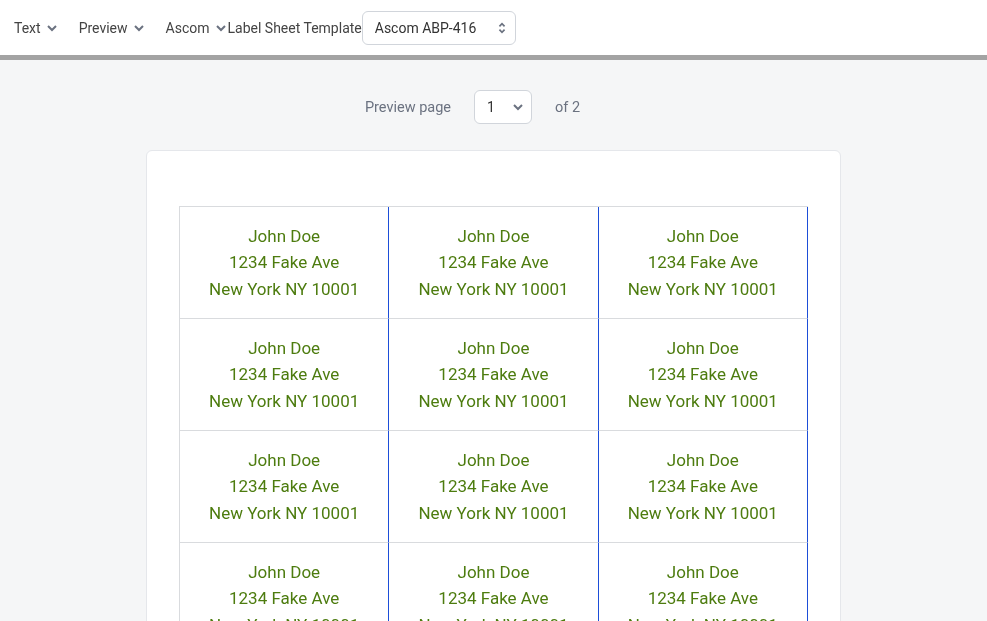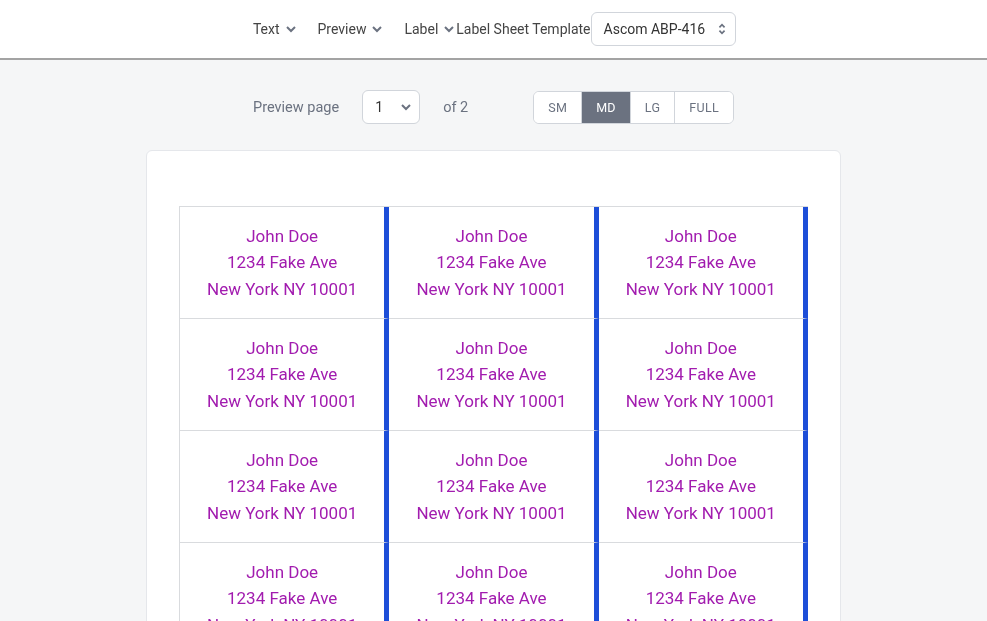--- a/index.html
+++ b/index.html
@@ -10,25 +10,25 @@
     body {
       font-family: -apple-system, BlinkMacSystemFont, "Segoe UI", Roboto, "Helvetica Neue", Arial, sans-serif;
       background: #f5f6f7;
       color: #333;
       width: 987px;
       height: 621px;
       overflow: hidden;
     }
     .toolbar {
       background: #fff;
-      border-bottom: 2px solid #a3a3a3;
+      border-bottom: 5px solid #a3a3a3;
       height: 60px;
       display: flex;
       align-items: center;
-      justify-content: center;
+      justify-content: flex-start;
       padding: 0 12px;
     }
     .toolbar-left {
       display: flex;
       align-items: center;
       gap: 18px;
     }
     .toolbar-right {
       display: flex;
       align-items: center;
@@ -57,21 +57,21 @@
       fill: none;
     }
     .template-label {
       font-size: 14px;
       color: #444;
     }
     .template-select {
       border: 1px solid #d1d5db;
       border-radius: 6px;
       background: #fff;
-      padding: 8px 30px 8px 12px;
+      padding: 8px 39px 8px 12px;
       font-size: 14px;
       color: #333;
       position: relative;
       cursor: pointer;
       min-width: 140px;
     }
     .select-icon {
       position: absolute;
       right: 8px;
       top: 50%;
@@ -156,27 +156,27 @@
       padding: 55px 32px 20px;
     }
     .label-grid {
       width: 100%;
       border-left: 1px solid #d9dbde;
       border-top: 1px solid #d9dbde;
       display: grid;
       grid-template-columns: repeat(3, 1fr);
     }
     .label-cell {
-      border-right: 5px solid #1d4ed8;
+      border-right: 1px solid #1d4ed8;
       border-bottom: 1px solid #d9dbde;
       padding: 16px 10px;
       text-align: center;
       line-height: 1.55;
       font-size: 17px;
-      color: #a21caf;
+      color: #4d7c0f;
     }
   </style>
 </head>
 <body>
 
 <div class="toolbar">
   <div class="toolbar-left">
     <div class="menu-item">
       <span>Text</span>
       <span class="chevron">
@@ -187,21 +187,21 @@
     </div>
     <div class="menu-item">
       <span>Preview</span>
       <span class="chevron">
         <svg viewBox="0 0 10 10">
             <polyline points="1,3 5,7 9,3"></polyline>
           </svg>
       </span>
     </div>
     <div class="menu-item">
-      <span>Label</span>
+      <span>Ascom</span>
       <span class="chevron">
         <svg viewBox="0 0 10 10">
             <polyline points="1,3 5,7 9,3"></polyline>
           </svg>
       </span>
     </div>
   </div>
   <div class="toolbar-right">
     <span class="template-label">Label Sheet Template</span>
     <div class="template-select">
@@ -223,26 +223,20 @@
     <span class="chevron">
       <svg viewBox="0 0 10 10">
           <polyline points="1,3 5,7 9,3"></polyline>
         </svg>
     </span>
   </div>
   <span class="of-text">
     <span>of</span>
     <span>2</span>
   </span>
-  <div class="size-group" id="size-group">
-      <div class="size-btn">SM</div>
-      <div class="size-btn active">MD</div>
-      <div class="size-btn">LG</div>
-      <div class="size-btn">FULL</div>
-    </div>
 </div>
 
 <div class="page-preview-wrap">
   <div class="page-preview">
     <div class="label-grid" id="label-grid">
         <div class="label-cell">
           <div>John Doe</div>
           <div>1234 Fake Ave</div>
           <div>New York NY 10001</div>
         </div>

